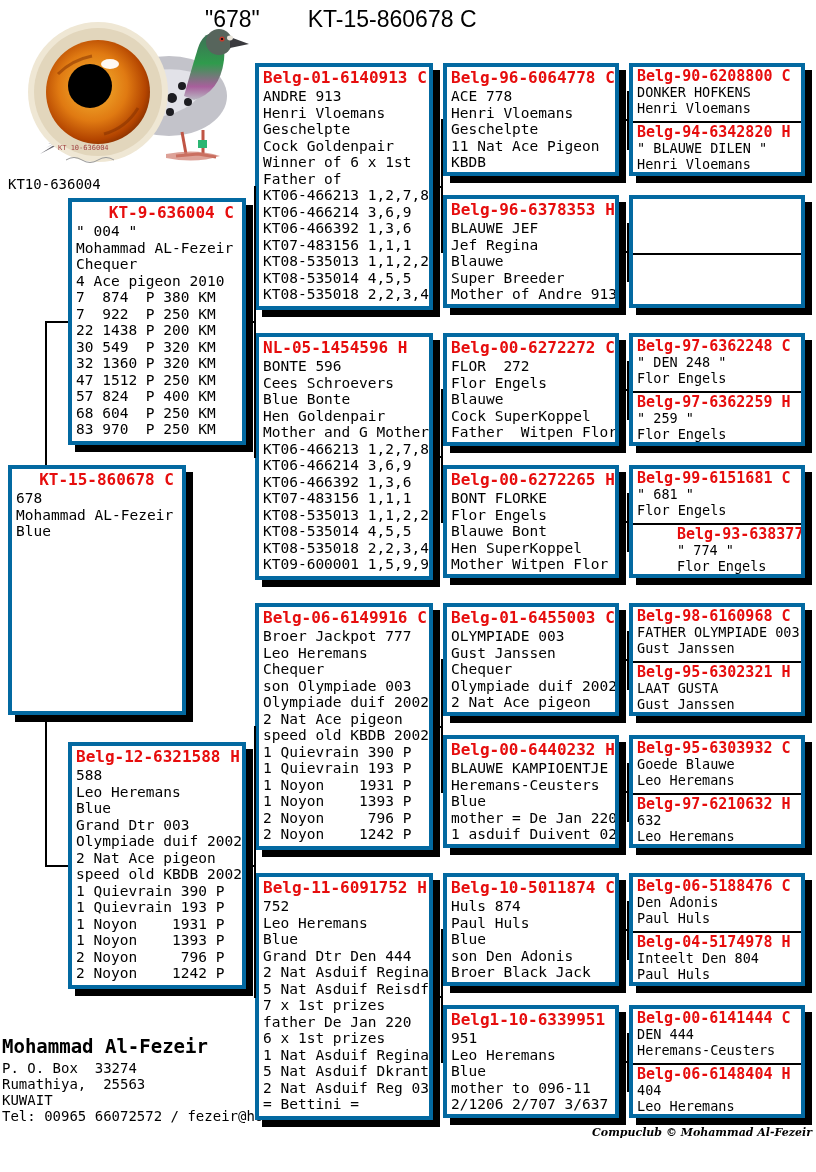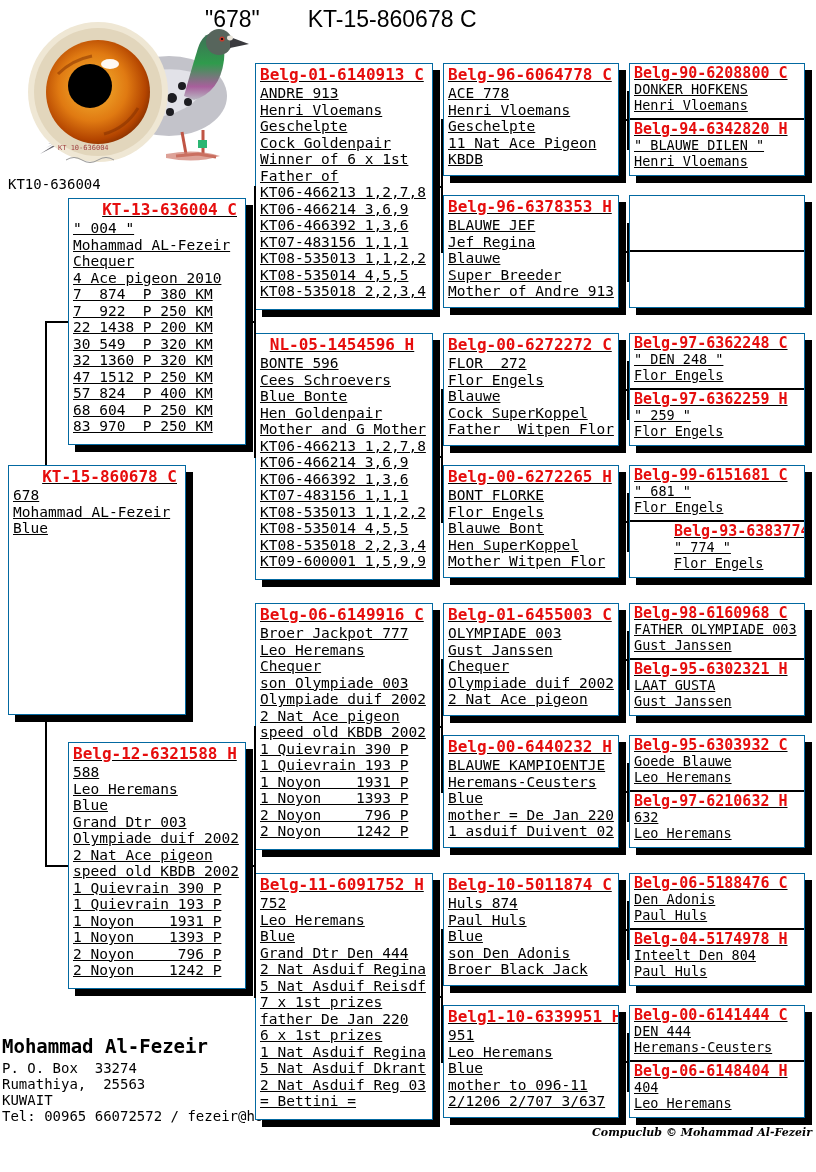--- a/index.html
+++ b/index.html
@@ -6,22 +6,22 @@
   html,body{margin:0;padding:0;background:#fff;}
   .page{position:relative;width:816px;height:1172px;background:#fff;overflow:hidden;
         font-family:"DejaVu Sans Mono",monospace;color:#000;}
   
   .title{position:absolute;left:205px;top:6px;display:flex;gap:48px;
          font-family:"Liberation Sans",sans-serif;font-size:23px;color:#000;}
   
   .photo{position:absolute;left:6px;top:4px;width:270px;height:168px;}
   .photo-caption{position:absolute;left:8px;top:176px;font-size:14px;white-space:pre;}
   
-  .box,.pair{position:absolute;background:#fff;border:1px solid #0369a1;
-       box-shadow:7px 7px 0 #000;z-index:1;box-sizing:border-box;overflow:hidden;text-decoration:underline;}
+  .box,.pair{position:absolute;background:#fff;border:4px solid #0369a1;
+       box-shadow:7px 7px 0 #000;z-index:1;box-sizing:border-box;overflow:hidden;}
   .bt{font-weight:bold;font-size:16px;line-height:20px;padding:1px 8px 0 4px;
       white-space:pre;color:var(--red);}
   .bl{font-size:14.5px;line-height:16.5px;padding:0 0 0 4px;white-space:pre;color:#000;}
   .pair{padding:0;}
   .half{position:relative;box-sizing:border-box;background:#fff;}
   .half.top{border-bottom:2px solid #000;}
   .pair .bt{font-size:15px;line-height:17px;}
   .pair .bl{font-size:13.5px;line-height:15.5px;}
   .ln{position:absolute;background:#000;z-index:2;}
   .ln.under{z-index:0;}
@@ -101,21 +101,21 @@
   </div>
 
   <div id="tree">
       <div class="box" style="left: 8px; top: 465px; width: 178px; height: 250px;">
         <div class="bt" style="text-align: right;">KT-15-860678 C</div>
         <div class="bl">678</div>
         <div class="bl">Mohammad AL-Fezeir</div>
         <div class="bl">Blue</div>
       </div>
       <div class="box" style="left: 68px; top: 198px; width: 178px; height: 247px;">
-        <div class="bt" style="text-align: right;">KT-13-636004 C</div>
+        <div class="bt" style="text-align: right;">KT-9-636004 C</div>
         <div class="bl">" 004 "</div>
         <div class="bl">Mohammad AL-Fezeir</div>
         <div class="bl">Chequer</div>
         <div class="bl">4 Ace pigeon 2010</div>
         <div class="bl">7  874  P 380 KM</div>
         <div class="bl">7  922  P 250 KM</div>
         <div class="bl">22 1438 P 200 KM</div>
         <div class="bl">30 549  P 320 KM</div>
         <div class="bl">32 1360 P 320 KM</div>
         <div class="bl">47 1512 P 250 KM</div>
@@ -149,21 +149,21 @@
         <div class="bl">Father of</div>
         <div class="bl">KT06-466213 1,2,7,8</div>
         <div class="bl">KT06-466214 3,6,9</div>
         <div class="bl">KT06-466392 1,3,6</div>
         <div class="bl">KT07-483156 1,1,1</div>
         <div class="bl">KT08-535013 1,1,2,2</div>
         <div class="bl">KT08-535014 4,5,5</div>
         <div class="bl">KT08-535018 2,2,3,4</div>
       </div>
       <div class="box" style="left: 255px; top: 333px; width: 178px; height: 247px;">
-        <div class="bt" style="text-align: center;">NL-05-1454596 H</div>
+        <div class="bt" style="text-align: left;">NL-05-1454596 H</div>
         <div class="bl">BONTE 596</div>
         <div class="bl">Cees Schroevers</div>
         <div class="bl">Blue Bonte</div>
         <div class="bl">Hen Goldenpair</div>
         <div class="bl">Mother and G Mother</div>
         <div class="bl">KT06-466213 1,2,7,8</div>
         <div class="bl">KT06-466214 3,6,9</div>
         <div class="bl">KT06-466392 1,3,6</div>
         <div class="bl">KT07-483156 1,1,1</div>
         <div class="bl">KT08-535013 1,1,2,2</div>

